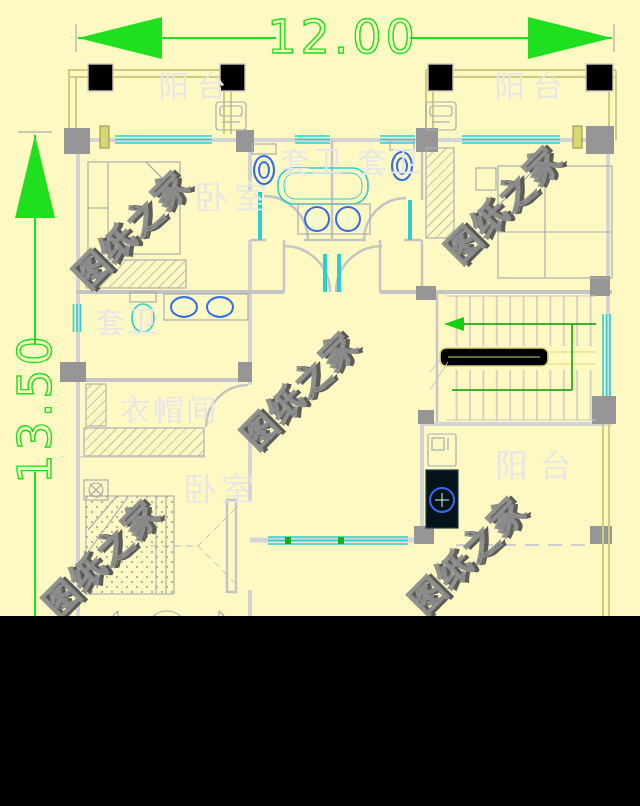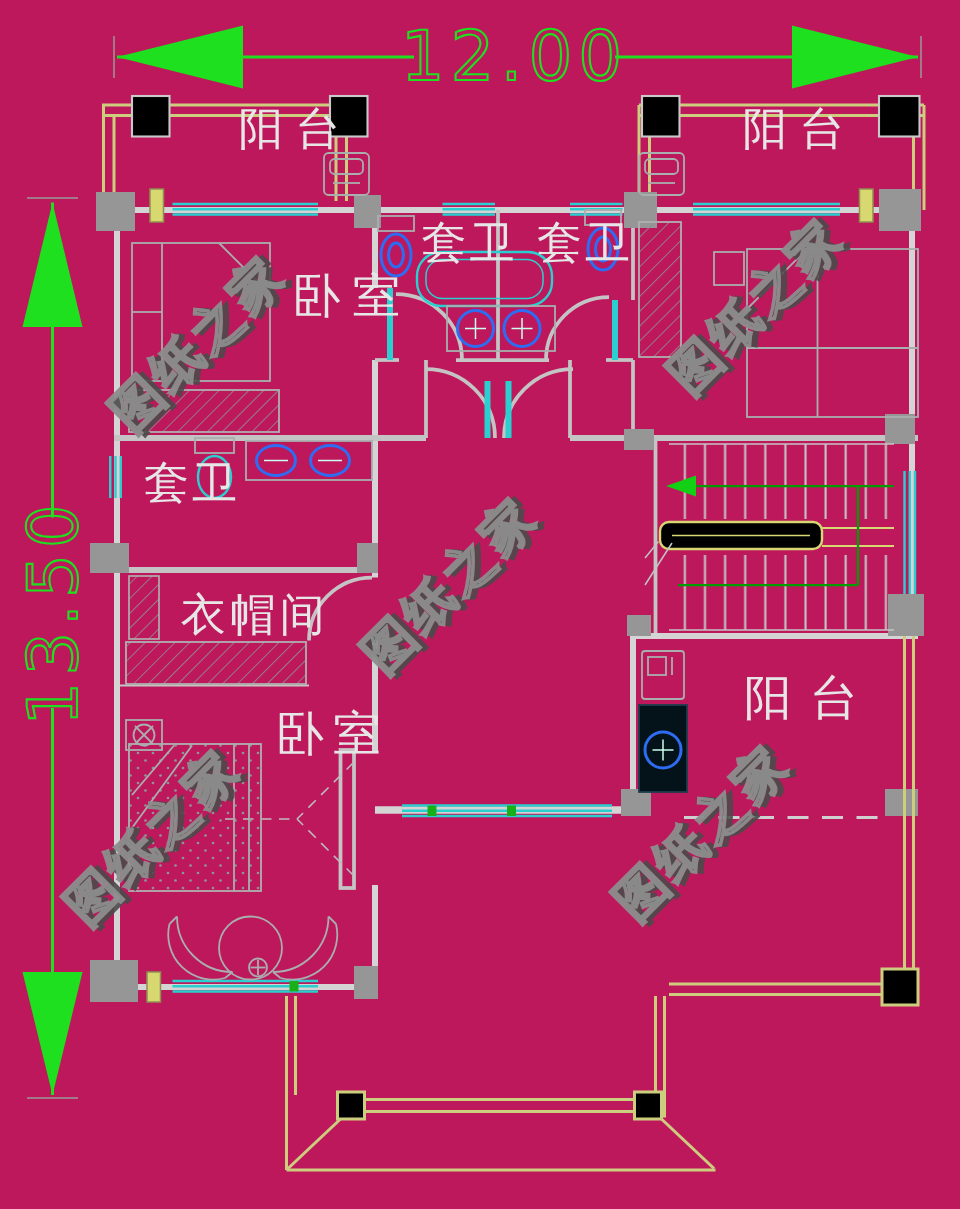--- a/index.html
+++ b/index.html
@@ -1,16 +1,16 @@
 <!DOCTYPE html>
 <html><head>
 <meta charset="utf-8">
 <style>
   html,body{margin:0;padding:0;background:#000;}
-  .canvas{position:relative;width:640px;height:806px;background:#be185d;overflow:hidden;
+  .canvas{position:relative;width:640px;height:616px;background:#fef9c3;overflow:hidden;
           font-family:"DejaVu Sans",sans-serif;}
   svg{display:block}
   .room-label{fill:#e6e6e6;font-family:"DejaVu Sans",sans-serif;font-weight:400;}
   .dim-label{fill:none;stroke:#1ee01e;stroke-width:1.4;font-family:"DejaVu Sans",sans-serif;
              font-size:46px;letter-spacing:4px;}
   .wm{fill:#0e0e0e;stroke:#8d8d8d;stroke-width:1.4;font-size:34px;font-weight:bold;
       letter-spacing:3px;text-anchor:middle;opacity:.95;font-family:"DejaVu Sans",sans-serif;}
   .wmb{fill:none;stroke:#4b4b4b;stroke-width:1.4;font-size:34px;font-weight:bold;
       letter-spacing:3px;text-anchor:middle;opacity:.9;font-family:"DejaVu Sans",sans-serif;}
   .wallw{stroke:#d4d4d4;stroke-width:4;fill:none;}

